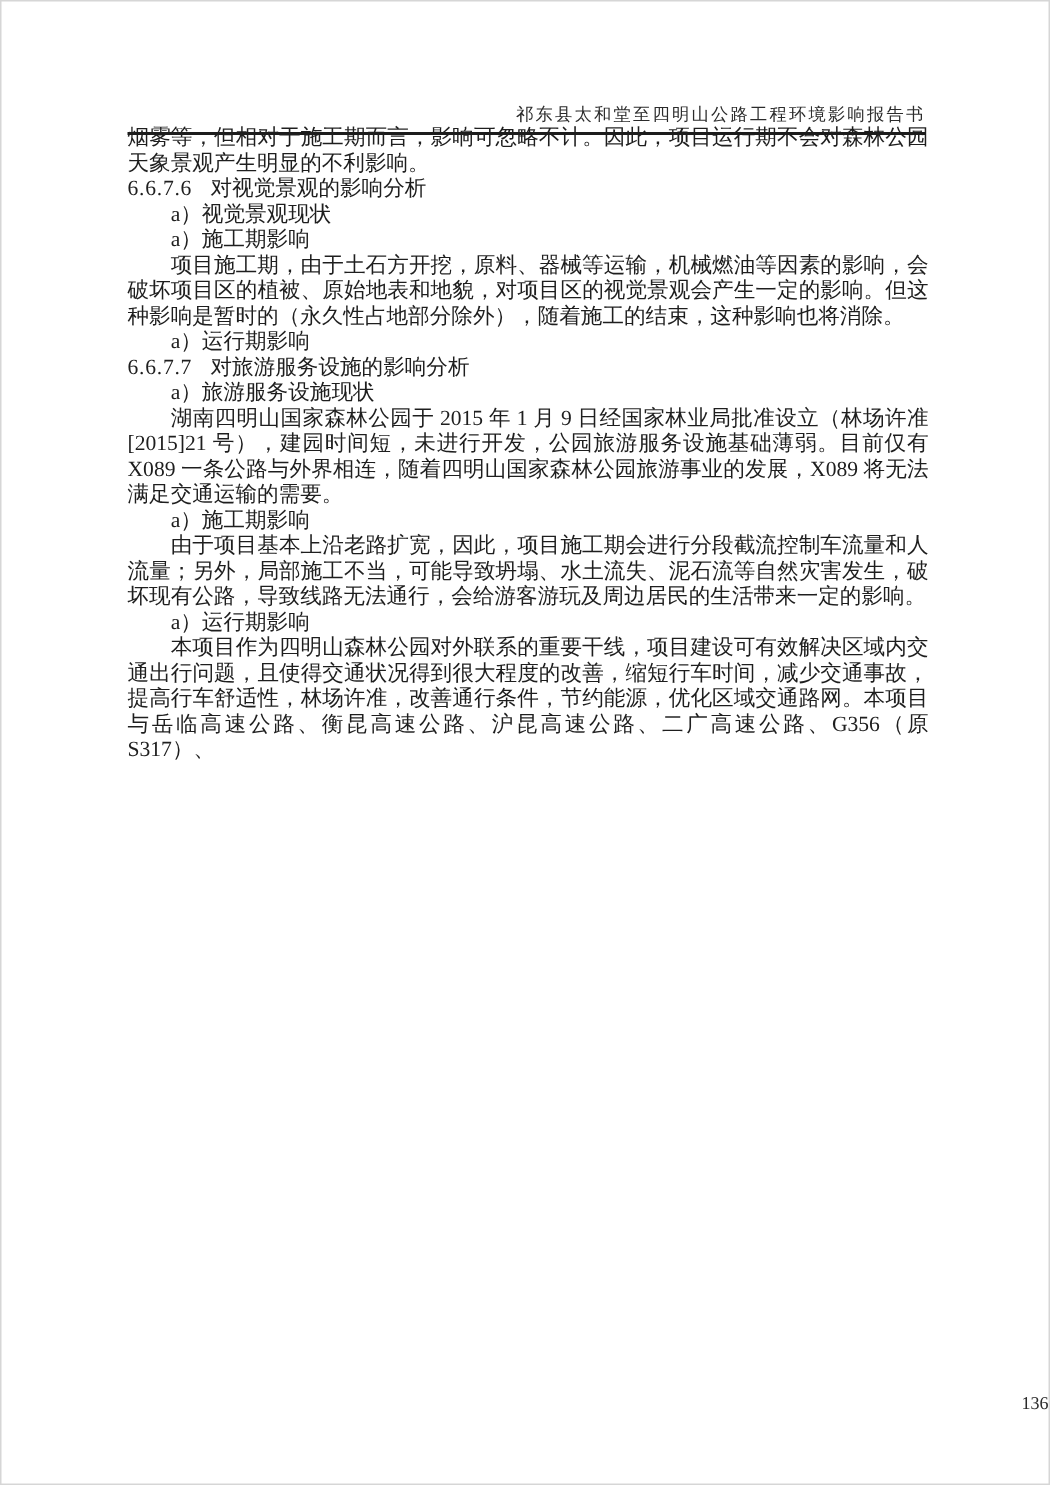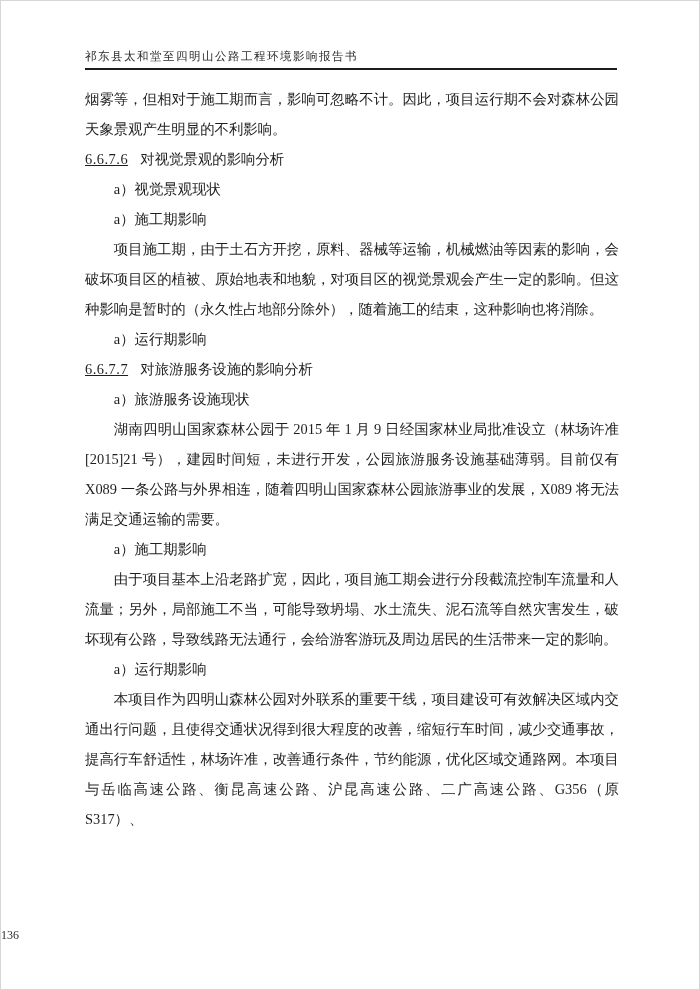--- a/index.html
+++ b/index.html
@@ -14,52 +14,52 @@
     box-sizing: border-box;
     background: #ffffff;
     border: 1px solid #d6d6d6;
     overflow: hidden;
   }
   .header {
     position: absolute;
     top: 0; left: 84px; right: 82px;
   }
   .header-title {
-    padding-top: 48px;
-    text-align: left;
+    padding-top: 68px;
+    text-align: right;
     font-size: 11.5px;
     letter-spacing: 1.5px;
     color: #2b2b2b;
     white-space: nowrap;
     font-family: Liberation Serif, serif;
   }
   .header-rule {
     margin-top: 4px;
     border-bottom: 2px solid #1c1c1c;
     height: 0;
   }
   .doc-body {
     position: absolute;
     top: 83px; left: 84px;
     width: 534px;
     font-size: 14.4px;
-    line-height: 30px;
+    line-height: 17px;
     text-align: justify;
     text-justify: inter-ideograph;
   }
   .doc-body p, .doc-body .heading {
     margin: 0; padding: 0;
   }
   .para.indent, .subitem { text-indent: 2em; }
   .heading { text-indent: 0; }
-  .hnum { margin-right: 0.85em; letter-spacing: 0.5px; text-decoration: underline; }
+  .hnum { margin-right: 0.85em; letter-spacing: 0.5px; }
   .footer {
     position: absolute;
     left: 0; right: 0; bottom: 46px;
-    text-align: left;
+    text-align: right;
     font-size: 12px;
     color: #2b2b2b;
     font-family: Liberation Serif, serif;
   }
 </style>
 </head>
 <body>
 
 <div class="page">
 

